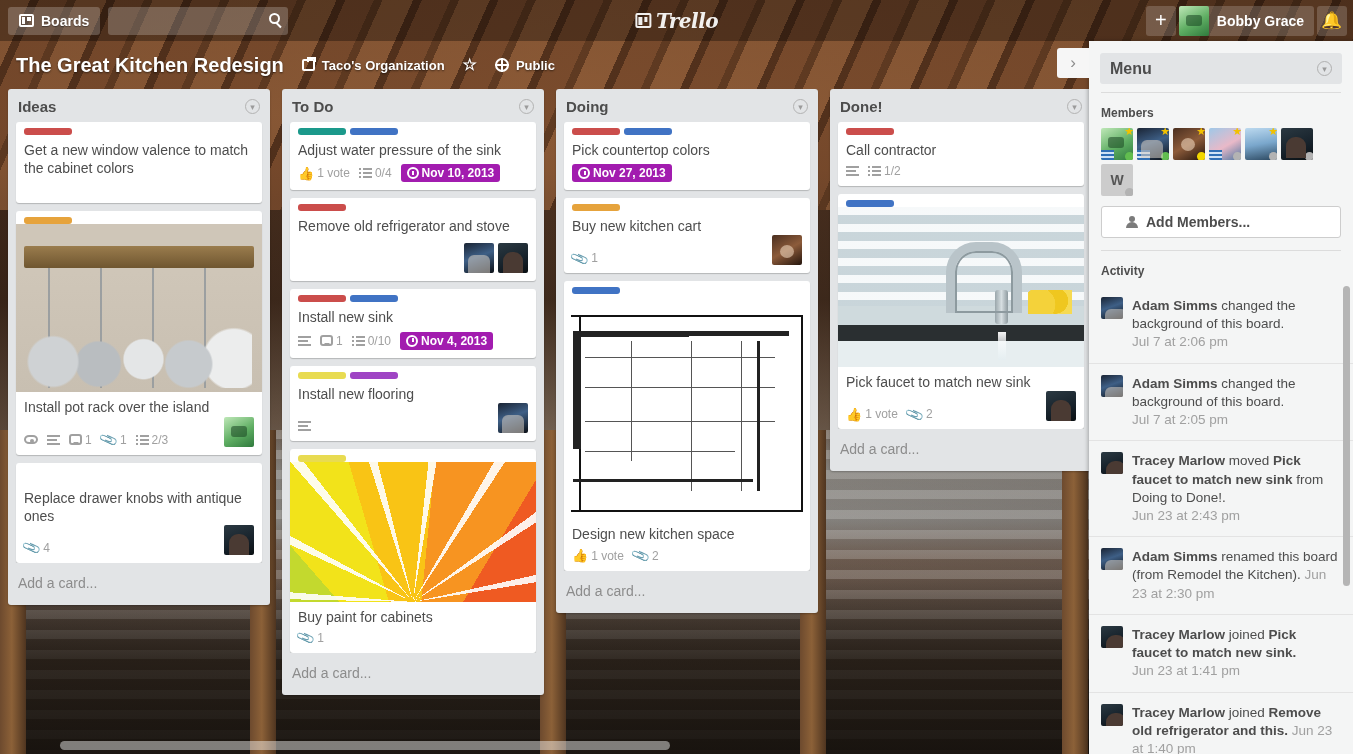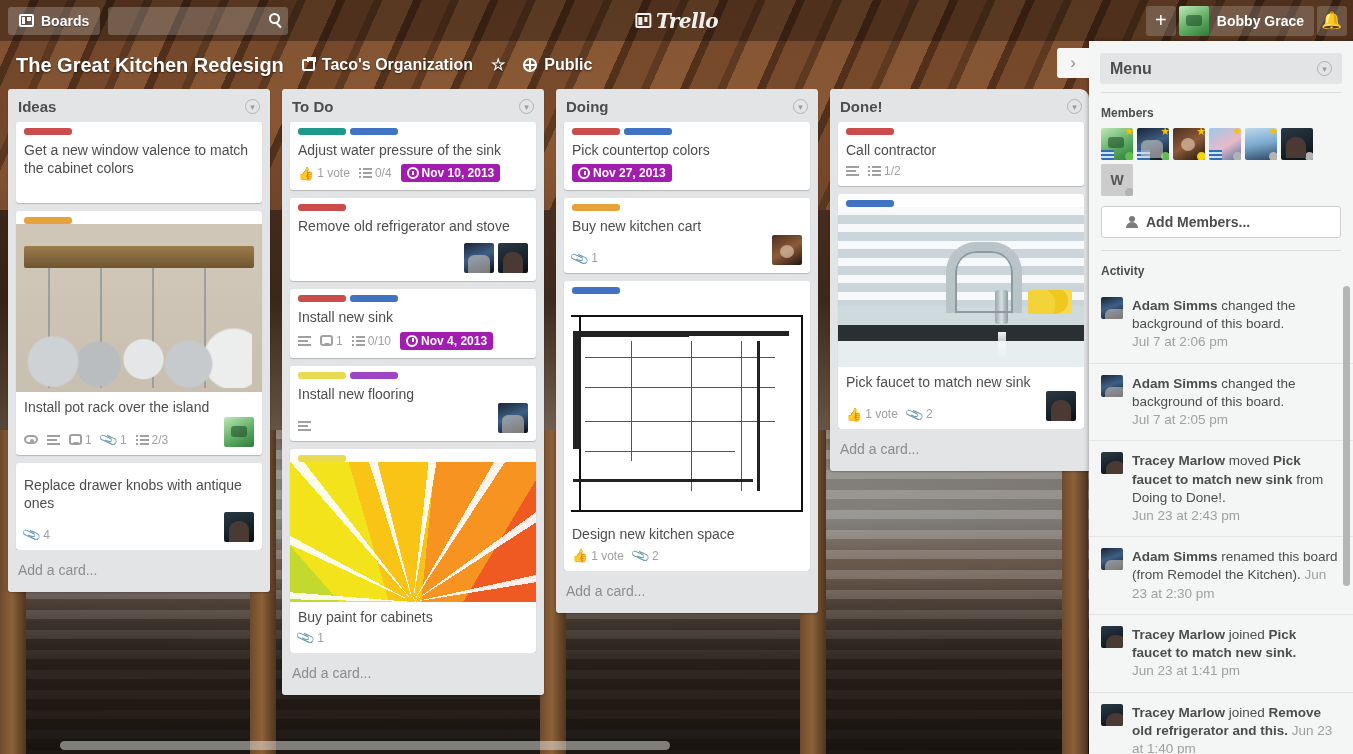--- a/index.html
+++ b/index.html
@@ -123,42 +123,42 @@
   .av.a-blue{background:linear-gradient(170deg,#bcd9ef,#7aa7cc 50%,#2c4860);}
   .av.a-w{background:#ccc;color:#555;font-weight:bold;font-size:14px;display:flex;align-items:center;justify-content:center;}
 
   
   #board-header {
     position:absolute; left:0; top:41px; width:1353px; height:48px;
     z-index:18; display:flex; align-items:center; padding-left:16px; gap:18px;
     color:#fff;
   }
   #board-title { font-size:20px; font-weight:bold; text-shadow:0 1px 2px rgba(0,0,0,.55); }
-  .bh-item { display:flex;align-items:center;gap:7px;font-size:16px;font-weight:bold;
+  .bh-item { display:flex;align-items:center;gap:7px;font-size:13px;font-weight:bold;
              text-shadow:0 1px 2px rgba(0,0,0,.55); cursor:pointer; }
   .org-icon{width:13px;height:12px;border:2px solid #fff;border-radius:2px;position:relative;}
   .org-icon::before{content:"";position:absolute;left:3px;top:-4px;width:5px;height:3px;border:2px solid #fff;border-bottom:0;}
   .star-icon{font-size:16px;line-height:1;}
   .globe-icon{width:14px;height:14px;border:2px solid #fff;border-radius:50%;position:relative;}
   .globe-icon::before{content:"";position:absolute;left:4px;top:-2px;width:2px;height:14px;background:#fff;}
   .globe-icon::after{content:"";position:absolute;left:-2px;top:4px;width:14px;height:2px;background:#fff;}
 
   
   #sidebar-toggle {
     position:absolute; right:264px; top:48px; width:32px;height:30px;
     background:#f6f6f6; border-radius:3px 0 0 3px;
     z-index:30; display:flex;align-items:center;justify-content:center;
     color:#8d8d8d; font-size:17px; cursor:pointer;
   }
 
   
   #board {
     position:absolute; left:0; top:89px; width:1089px; bottom:0;
     z-index:10; display:flex; align-items:flex-start; gap:12px;
-    padding:0 0 0 8px; overflow:hidden;border-radius:9px;
+    padding:0 0 0 8px; overflow:hidden;
   }
   .list {
     width:262px; flex:0 0 262px;
     background:#e2e4e6; border-radius:3px;
     max-height:calc(754px - 89px - 12px);
     display:flex; flex-direction:column;
     box-shadow:0 1px 2px rgba(0,0,0,.25);
   }
   .list-header {
     display:flex;align-items:center;justify-content:space-between;
@@ -387,21 +387,21 @@
               <span>2/3</span>
               </span>
           </div>
           <div class="card-members">
             <span class="av a-taco card-mem"></span>
           </div>
         </div>
       </div>
 
       <div class="card">
-        <div class="card-title" style="padding-top:13px">Replace drawer knobs with antique ones</div>
+        <div class="card-title" style="padding-top:26px">Replace drawer knobs with antique ones</div>
         <div style="display:flex;align-items:flex-end;">
           <div class="badges" style="flex:1">
             <span class="badge">
                 <span class="ic ic-attach">📎</span>
               <span>4</span>
               </span>
           </div>
           <div class="card-members">
             <span class="av a-tracey card-mem"></span>
           </div>

